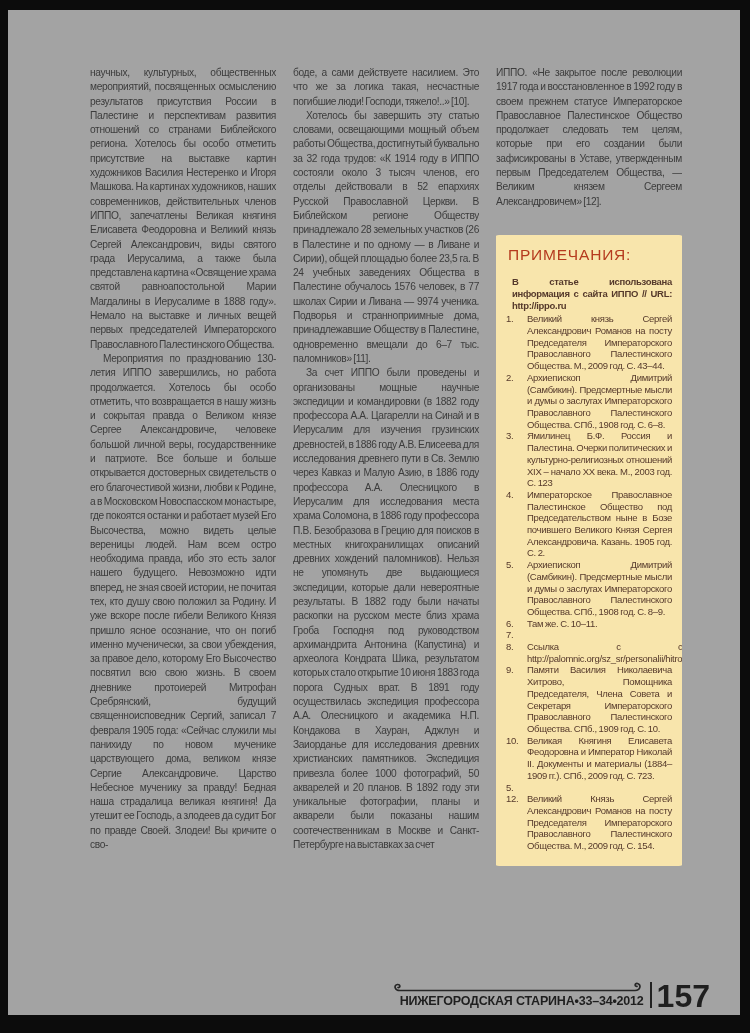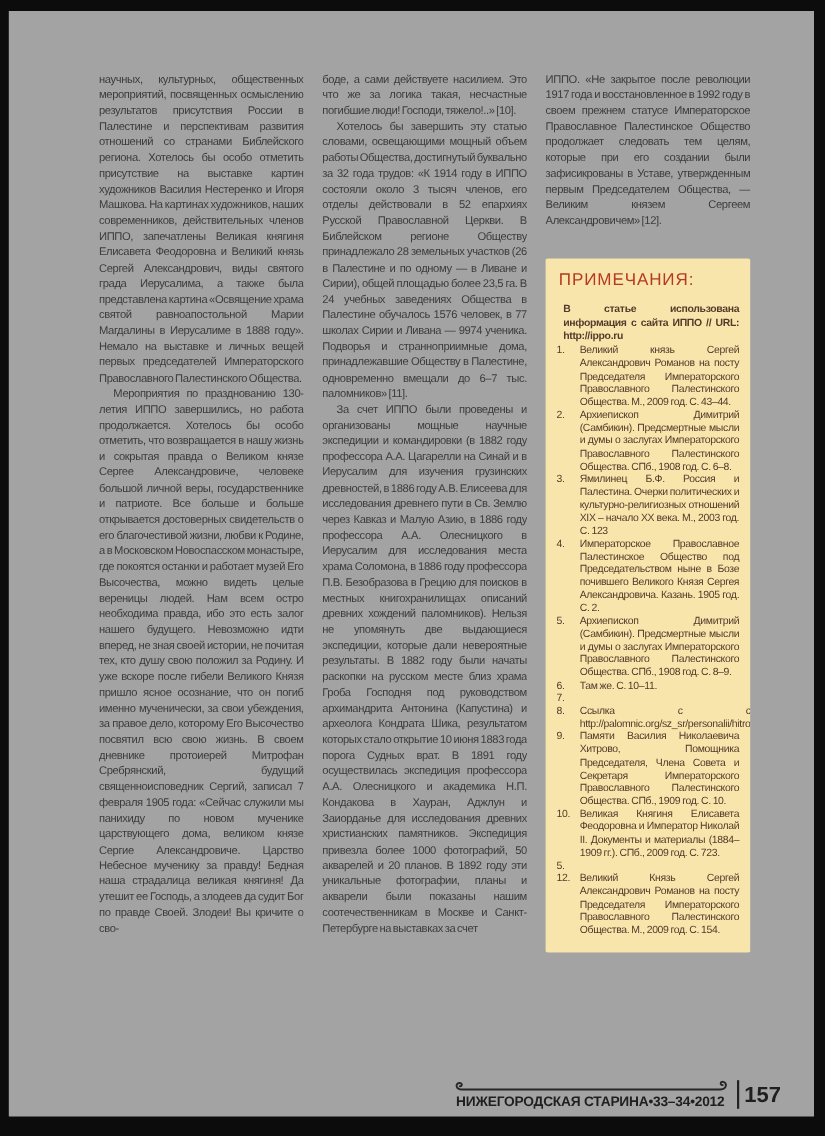--- a/index.html
+++ b/index.html
@@ -58,29 +58,29 @@
   }
   .notes li .num { flex:0 0 21px; }
   .notes li .txt { flex:1; text-align:justify; hyphens:auto; -webkit-hyphens:auto; }
 
   
   .footer {
     position:absolute; bottom:7px; right:30px;
     display:flex; align-items:flex-end;
     color:#1f1f1f;
   }
-  .footer .title-block { display:flex; flex-direction:column; align-items:center; }
+  .footer .title-block { display:flex; flex-direction:column; align-items:flex-end; }
   .footer .rule { display:block; margin-bottom:1px; }
   .footer .journal {
     font-size:12.5px; font-weight:bold; letter-spacing:-0.2px;
     white-space:nowrap; line-height:14px;
   }
   .footer .divider { width:2px; height:26px; background:#222; margin:0 5px 0 6px; }
   .footer .page-num {
-    font-size:20px; font-weight:bold; line-height:24px;
+    font-size:32px; font-weight:bold; line-height:24px;
   }
 </style>
 </head>
 <body>
 
 <div class="page">
 
   <div class="columns">
 
     <div class="col">

